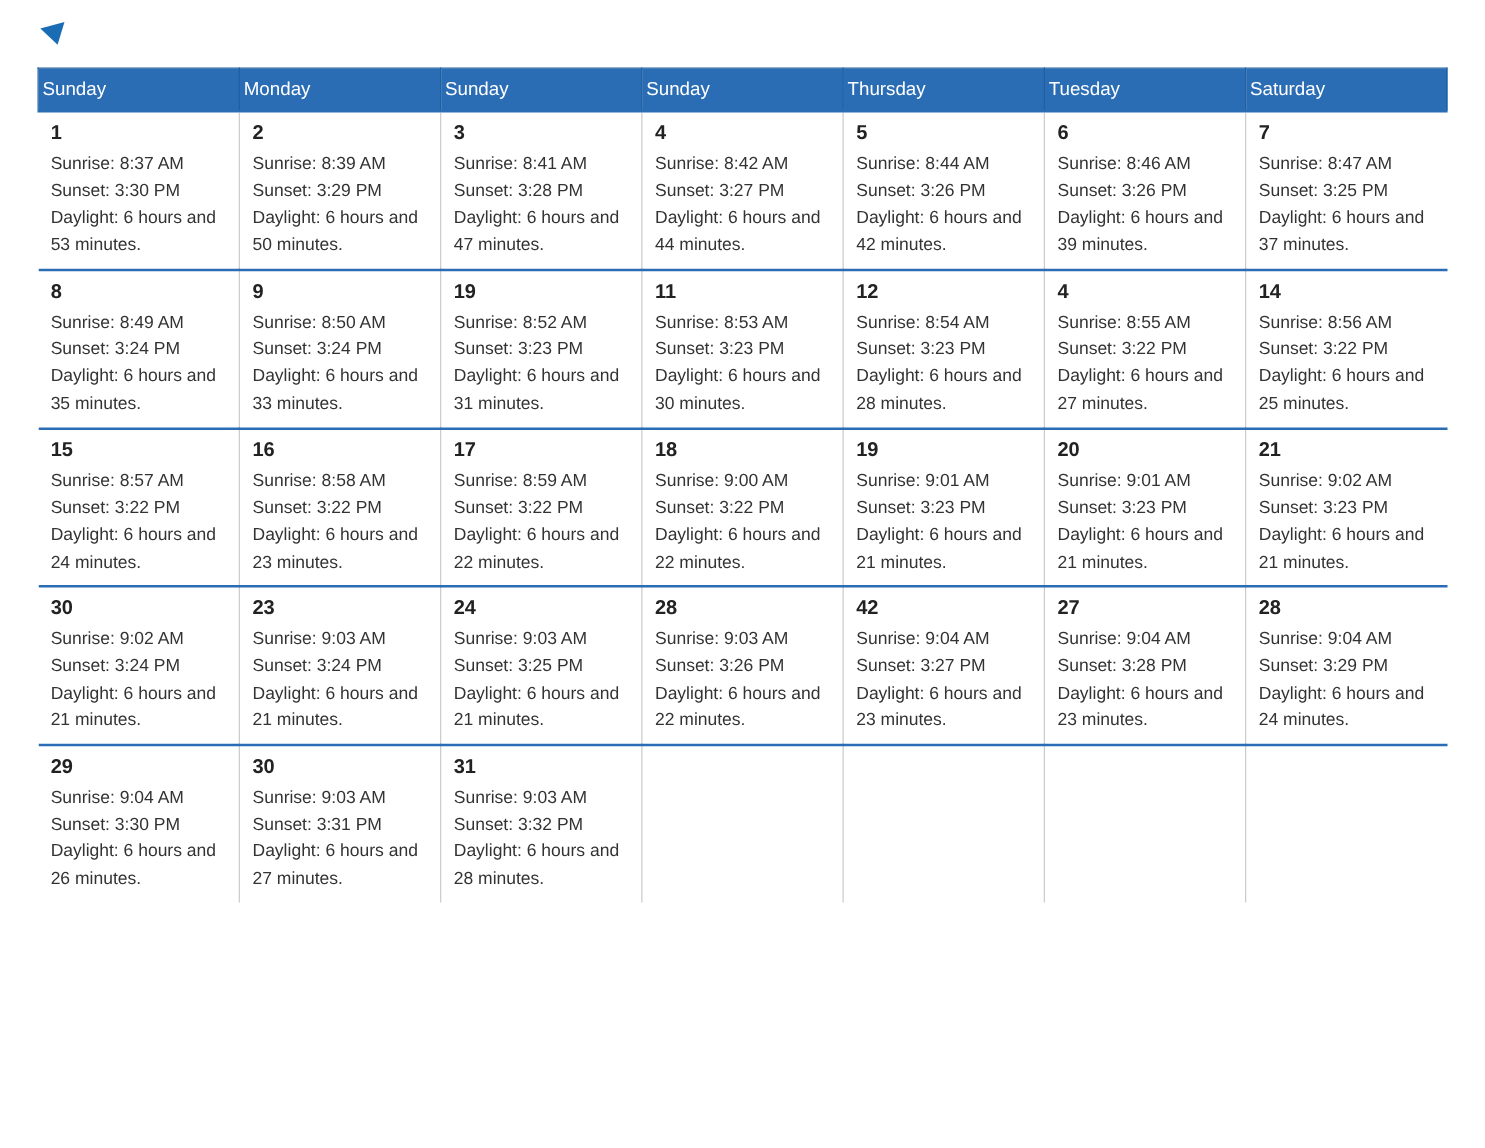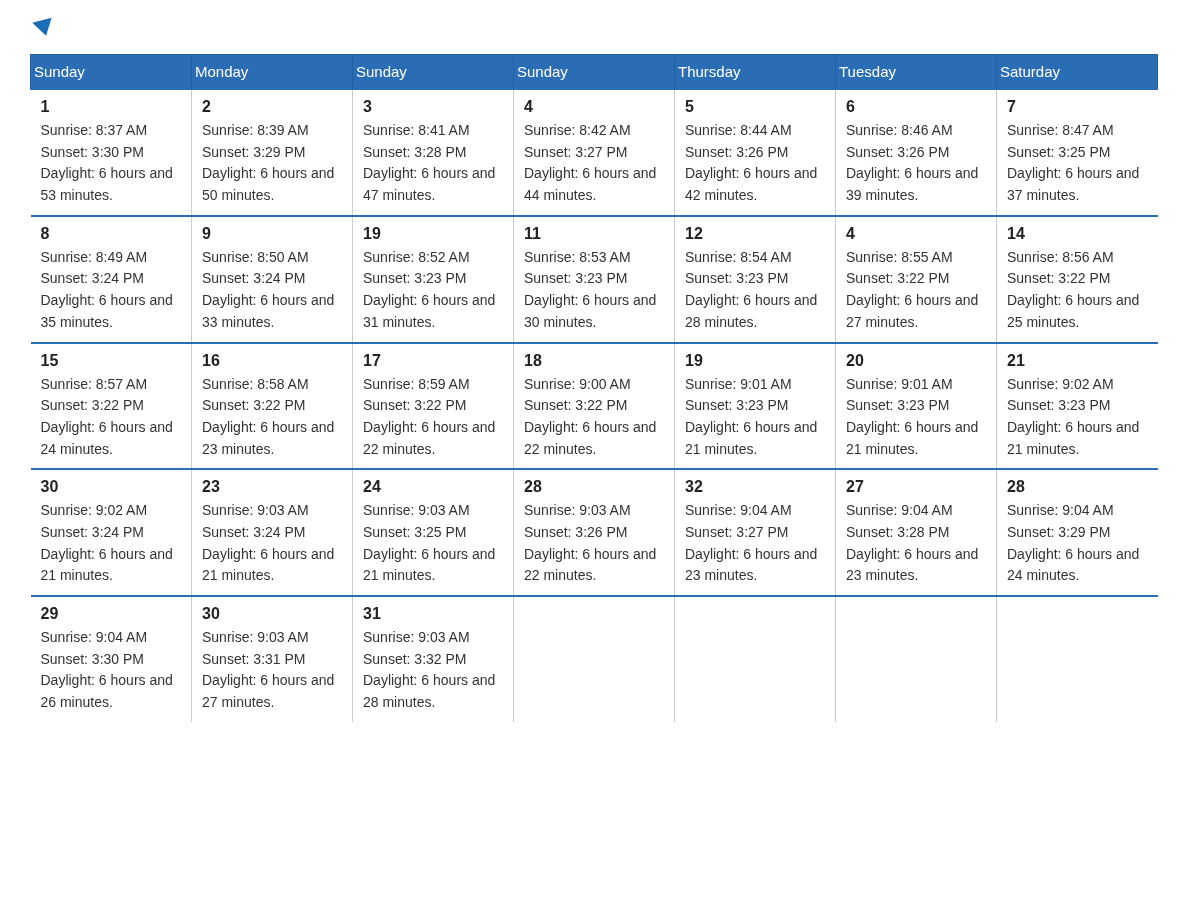--- a/index.html
+++ b/index.html
@@ -222,21 +222,21 @@
         </td>
         <td>
           <span class="day-num">24</span>
           <div class="day-info">Sunrise: 9:03 AM<br>Sunset: 3:25 PM<br>Daylight: 6 hours and 21 minutes.</div>
         </td>
         <td>
           <span class="day-num">28</span>
           <div class="day-info">Sunrise: 9:03 AM<br>Sunset: 3:26 PM<br>Daylight: 6 hours and 22 minutes.</div>
         </td>
         <td>
-          <span class="day-num">32</span>
+          <span class="day-num">42</span>
           <div class="day-info">Sunrise: 9:04 AM<br>Sunset: 3:27 PM<br>Daylight: 6 hours and 23 minutes.</div>
         </td>
         <td>
           <span class="day-num">27</span>
           <div class="day-info">Sunrise: 9:04 AM<br>Sunset: 3:28 PM<br>Daylight: 6 hours and 23 minutes.</div>
         </td>
         <td>
           <span class="day-num">28</span>
           <div class="day-info">Sunrise: 9:04 AM<br>Sunset: 3:29 PM<br>Daylight: 6 hours and 24 minutes.</div>
         </td>

